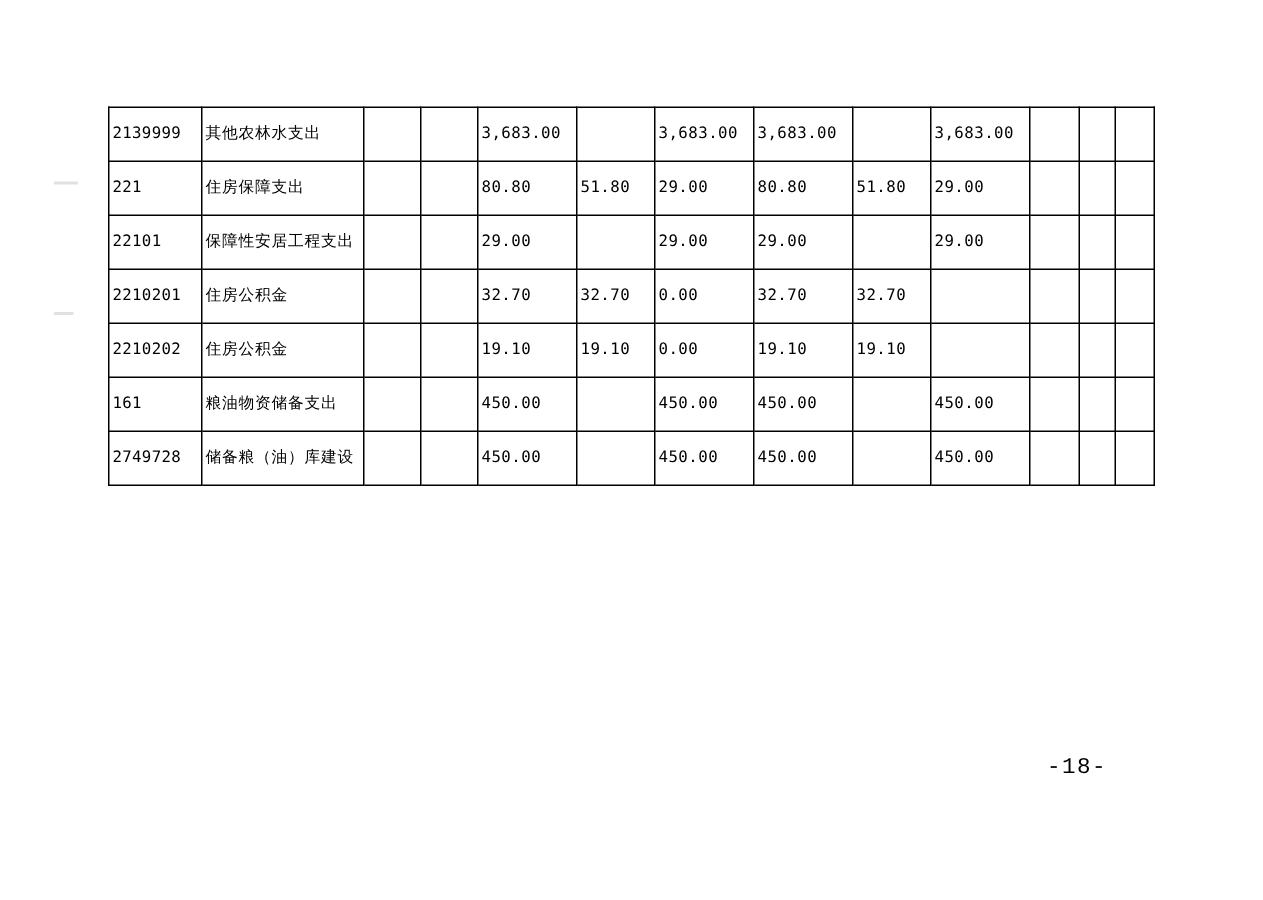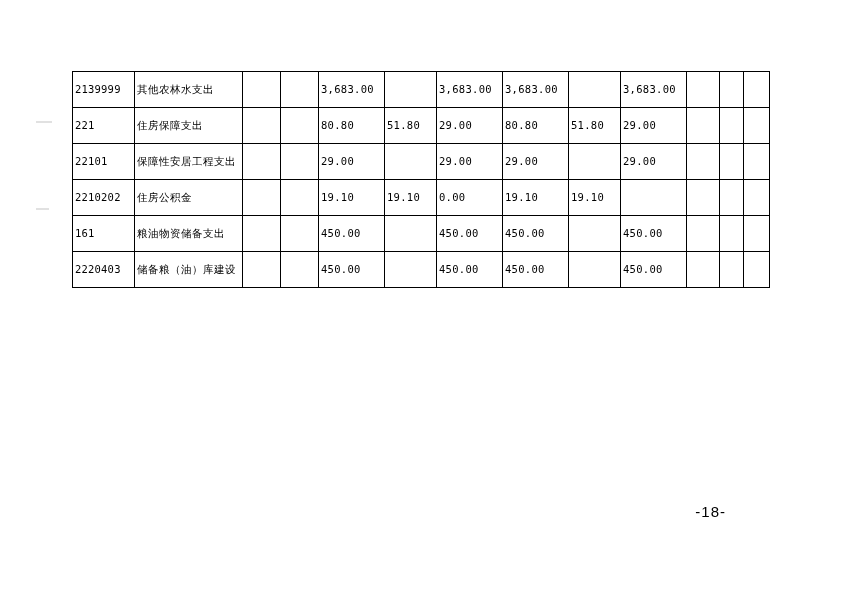--- a/index.html
+++ b/index.html
@@ -67,24 +67,24 @@
     text-align: left;
     padding-right: 9px;
     font-family: "DejaVu Sans Mono", monospace;
     font-size: 10.5px;
     letter-spacing: .3px;
   }
   td.blank { }
 
   .page-number {
     position: absolute;
-    right: 116px;
+    right: 104px;
     top: 503px;
     font-size: 15px;
-    font-family: Liberation Sans, sans-serif;
+    font-family: Liberation Mono, monospace;
     letter-spacing: 1px;
   }
 </style>
 </head>
 <body>
 
 <div class="page">
 
   <div class="scan-mark mark-a"></div>
   <div class="scan-mark mark-b"></div>
@@ -151,20 +151,35 @@
           <td class="num">29.00</td>
           <td class="num"></td>
           <td class="num">29.00</td>
           <td class="blank"></td>
           <td class="blank"></td>
           <td class="blank"></td>
         </tr>
 
 
 
+        <tr>
+          <td class="code">2210201</td>
+          <td class="name">住房公积金</td>
+          <td class="blank"></td>
+          <td class="blank"></td>
+          <td class="num">32.70</td>
+          <td class="num">32.70</td>
+          <td class="num">0.00</td>
+          <td class="num">32.70</td>
+          <td class="num">32.70</td>
+          <td class="num"></td>
+          <td class="blank"></td>
+          <td class="blank"></td>
+          <td class="blank"></td>
+        </tr>
 
         <tr>
           <td class="code">2210202</td>
           <td class="name">住房公积金</td>
           <td class="blank"></td>
           <td class="blank"></td>
           <td class="num">19.10</td>
           <td class="num">19.10</td>
           <td class="num">0.00</td>
           <td class="num">19.10</td>
@@ -186,21 +201,21 @@
           <td class="num">450.00</td>
           <td class="num"></td>
           <td class="num">450.00</td>
           <td class="blank"></td>
           <td class="blank"></td>
           <td class="blank"></td>
         </tr>
 
 
         <tr>
-          <td class="code">2220403</td>
+          <td class="code">2749728</td>
           <td class="name">储备粮（油）库建设</td>
           <td class="blank"></td>
           <td class="blank"></td>
           <td class="num">450.00</td>
           <td class="num"></td>
           <td class="num">450.00</td>
           <td class="num">450.00</td>
           <td class="num"></td>
           <td class="num">450.00</td>
           <td class="blank"></td>

